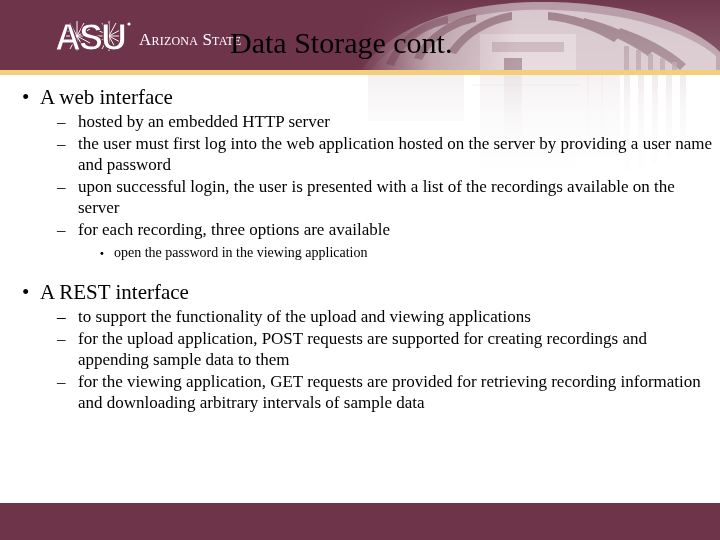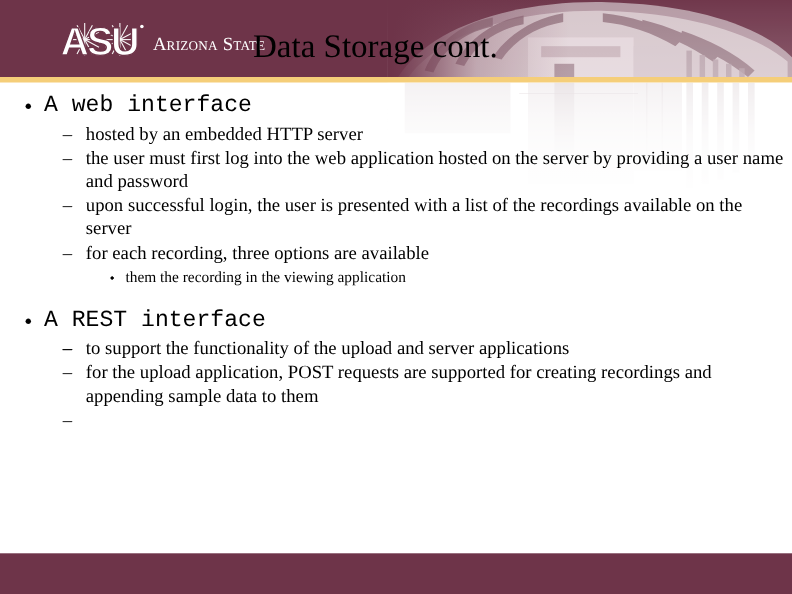--- a/index.html
+++ b/index.html
@@ -124,21 +124,21 @@
     padding: 0;
   }
 
   li.l1 {
     position: relative;
     padding-left: 40px;
     font-size: 21px;
     line-height: 26px;
     margin-top: 2px;
   }
-  li.l1 > .btext { display: block; font-family: Liberation Mono, monospace; }
+  li.l1 > .btext { display: block; }
   li.l1 > .bullet {
     position: absolute;
     left: 22px;
     top: 0;
     font-size: 21px;
     line-height: 26px;
   }
 
   li.l2 {
     position: relative;
@@ -343,45 +343,46 @@
         </li>
         <ul class="lvl3">
           <li class="l3">
             <span class="bullet">•</span>
           </li>
           <li class="l3">
             <span class="bullet">•</span>
           </li>
           <li class="l3">
             <span class="bullet">•</span>
-            <span>them the recording in the viewing application</span>
+            <span>open the password in the viewing application</span>
           </li>
         </ul>
       </ul>
 
       <div class="group-gap"></div>
 
       <li class="l1">
         <span class="bullet">•</span>
         <span class="btext">A REST interface</span>
       </li>
       <ul class="lvl2">
         <li class="l2">
           <span class="bullet">–</span>
         </li>
         <li class="l2">
           <span class="bullet">–</span>
-          <span>to support the functionality of the upload and server applications</span>
+          <span>to support the functionality of the upload and viewing applications</span>
         </li>
         <li class="l2">
           <span class="bullet">–</span>
           <span>for the upload application, POST requests are supported for creating recordings and appending sample data to them</span>
         </li>
         <li class="l2">
           <span class="bullet">–</span>
+          <span>for the viewing application, GET requests are provided for retrieving recording information and downloading arbitrary intervals of sample data</span>
         </li>
       </ul>
 
     </ul>
   </div>
 
   <div class="footer-band"></div>
 
 </div>
 

